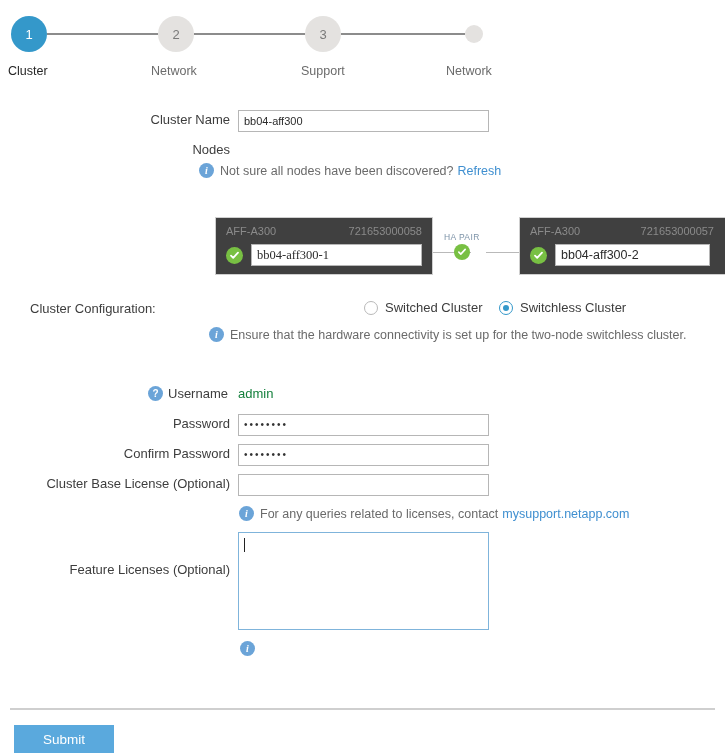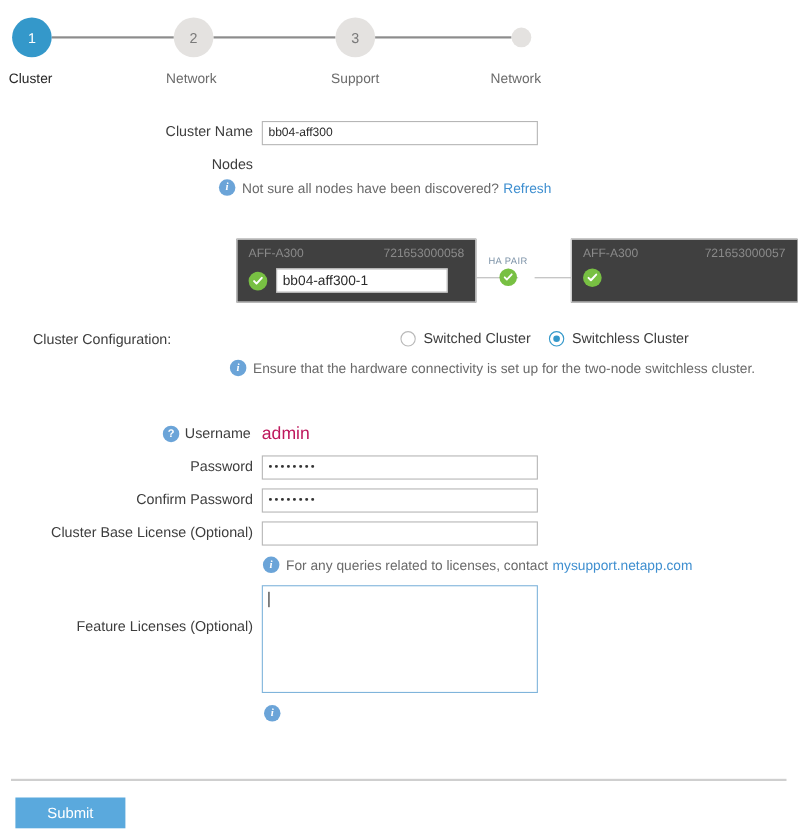--- a/index.html
+++ b/index.html
@@ -90,22 +90,22 @@
 
   .pw-dots {
     letter-spacing: 2px;
     font-size: 10px;
     color: #333;
     line-height: 20px;
   }
 
   .static-value {
     position: absolute;
-    font-size: 16px;
-    color: #be185d;
+    font-size: 13px;
+    color: #15803d;
   }
 
   
   .info-row {
     position: absolute;
     display: flex;
     align-items: center;
     font-size: 12.5px;
     color: #6a6a6a;
     white-space: nowrap;
@@ -311,21 +311,21 @@
 
 <div class="node-box" style="left:215px; top:217px; width:218px;">
   <div class="node-head node-model">AFF-A300</div>
   <div class="node-head node-serial">721653000058</div>
   <div class="node-row">
     <span class="check">
       <svg width="11" height="11" viewBox="0 0 11 11">
           <path d="M2 5.6 L4.2 7.8 L9 2.6" stroke="#ffffff" stroke-width="1.8" fill="none" stroke-linecap="round" stroke-linejoin="round"></path>
         </svg>
     </span>
-    <input class="node-input" style="width: 156px;" value="bb04-aff300-1">
+    <input class="node-input" style="width: 171px; font-family: Liberation Serif, serif;" value="bb04-aff300-1">
   </div>
 </div>
 
 <div class="ha-line" style="left:433px; top:252px; width:38px;"></div>
 <div class="ha-line" style="left:486px; top:252px; width:33px;"></div>
 <div class="ha-label" style="left:444px; top:232px;">HA PAIR</div>
 <div class="ha-check" style="left:454px; top:244px;">
   <svg width="10" height="10" viewBox="0 0 11 11">
       <path d="M2 5.6 L4.2 7.8 L9 2.6" stroke="#ffffff" stroke-width="1.8" fill="none" stroke-linecap="round" stroke-linejoin="round"></path>
     </svg>
@@ -333,20 +333,21 @@
 
 <div class="node-box" style="left:519px; top:217px; width:218px;">
   <div class="node-head node-model">AFF-A300</div>
   <div class="node-head node-serial" style="right:22px;">721653000057</div>
   <div class="node-row">
     <span class="check">
       <svg width="11" height="11" viewBox="0 0 11 11">
           <path d="M2 5.6 L4.2 7.8 L9 2.6" stroke="#ffffff" stroke-width="1.8" fill="none" stroke-linecap="round" stroke-linejoin="round"></path>
         </svg>
     </span>
+    <input class="node-input" style="width: 155px;" value="bb04-aff300-2">
   </div>
 </div>
 
 <div class="form-label" style="left:30px; top:301px; width:250px; text-align:left;">Cluster Configuration:</div>
 
 <div class="radio-item" style="left:364px; top:300px;">
   <span class="radio"></span>
   <span>Switched Cluster</span>
 </div>
 <div class="radio-item" style="left:499px; top:300px;">

